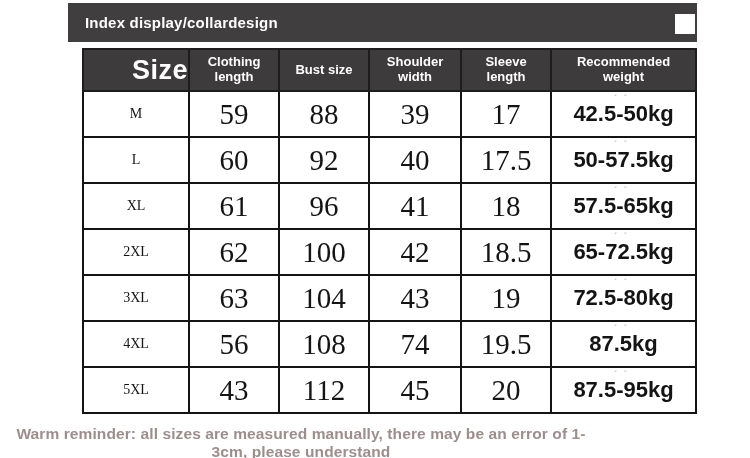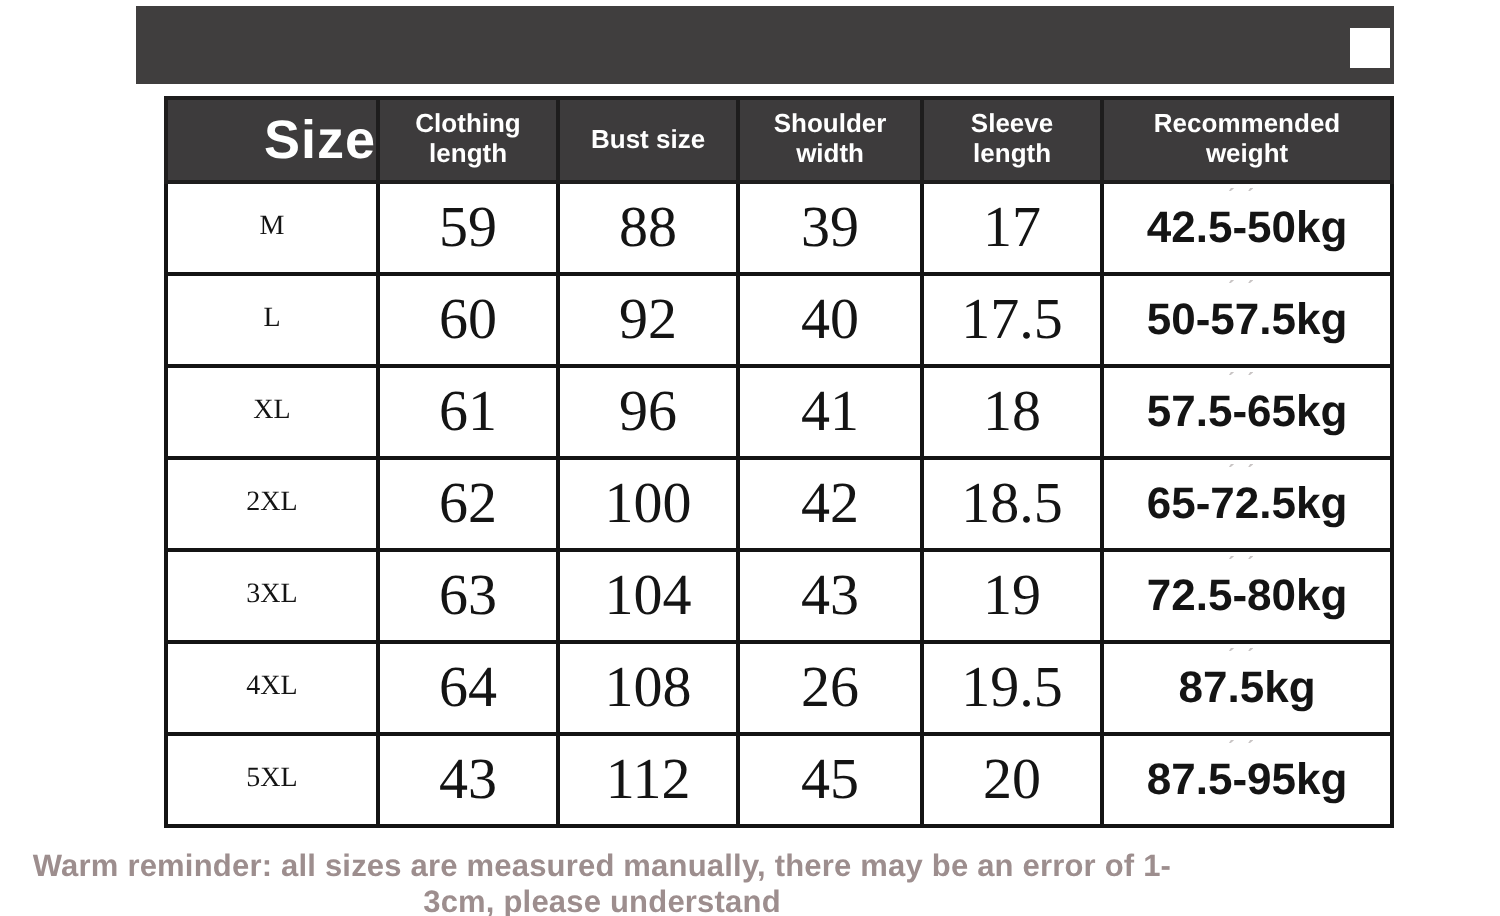--- a/index.html
+++ b/index.html
@@ -86,20 +86,21 @@
     color: #9d8e8e;
     font-size: 15.5px;
     font-weight: bold;
     letter-spacing: 0.1px;
   }
 </style>
 </head>
 <body>
 
 <div class="title-bar">
+  <span class="title-text">Index display/collardesign</span>
   <span class="notch"></span>
 </div>
 
 <table class="size-table">
   <colgroup>
     <col style="width:89px">
       <col style="width:90px">
       <col style="width:90px">
     <col style="width:92px">
       <col style="width:90px">
@@ -151,23 +152,23 @@
     <tr>
       <td class="col-size">3XL</td>
       <td class="col-num">63</td>
       <td class="col-num">104</td>
       <td class="col-num">43</td>
       <td class="col-num">19</td>
       <td class="col-weight">72.5-80kg</td>
     </tr>
     <tr>
       <td class="col-size">4XL</td>
-      <td class="col-num">64</td>
+      <td class="col-num">56</td>
       <td class="col-num">108</td>
-      <td class="col-num">26</td>
+      <td class="col-num">74</td>
       <td class="col-num">19.5</td>
       <td class="col-weight">87.5kg</td>
     </tr>
     <tr>
       <td class="col-size">5XL</td>
       <td class="col-num">43</td>
       <td class="col-num">112</td>
       <td class="col-num">45</td>
       <td class="col-num">20</td>
       <td class="col-weight">87.5-95kg</td>

